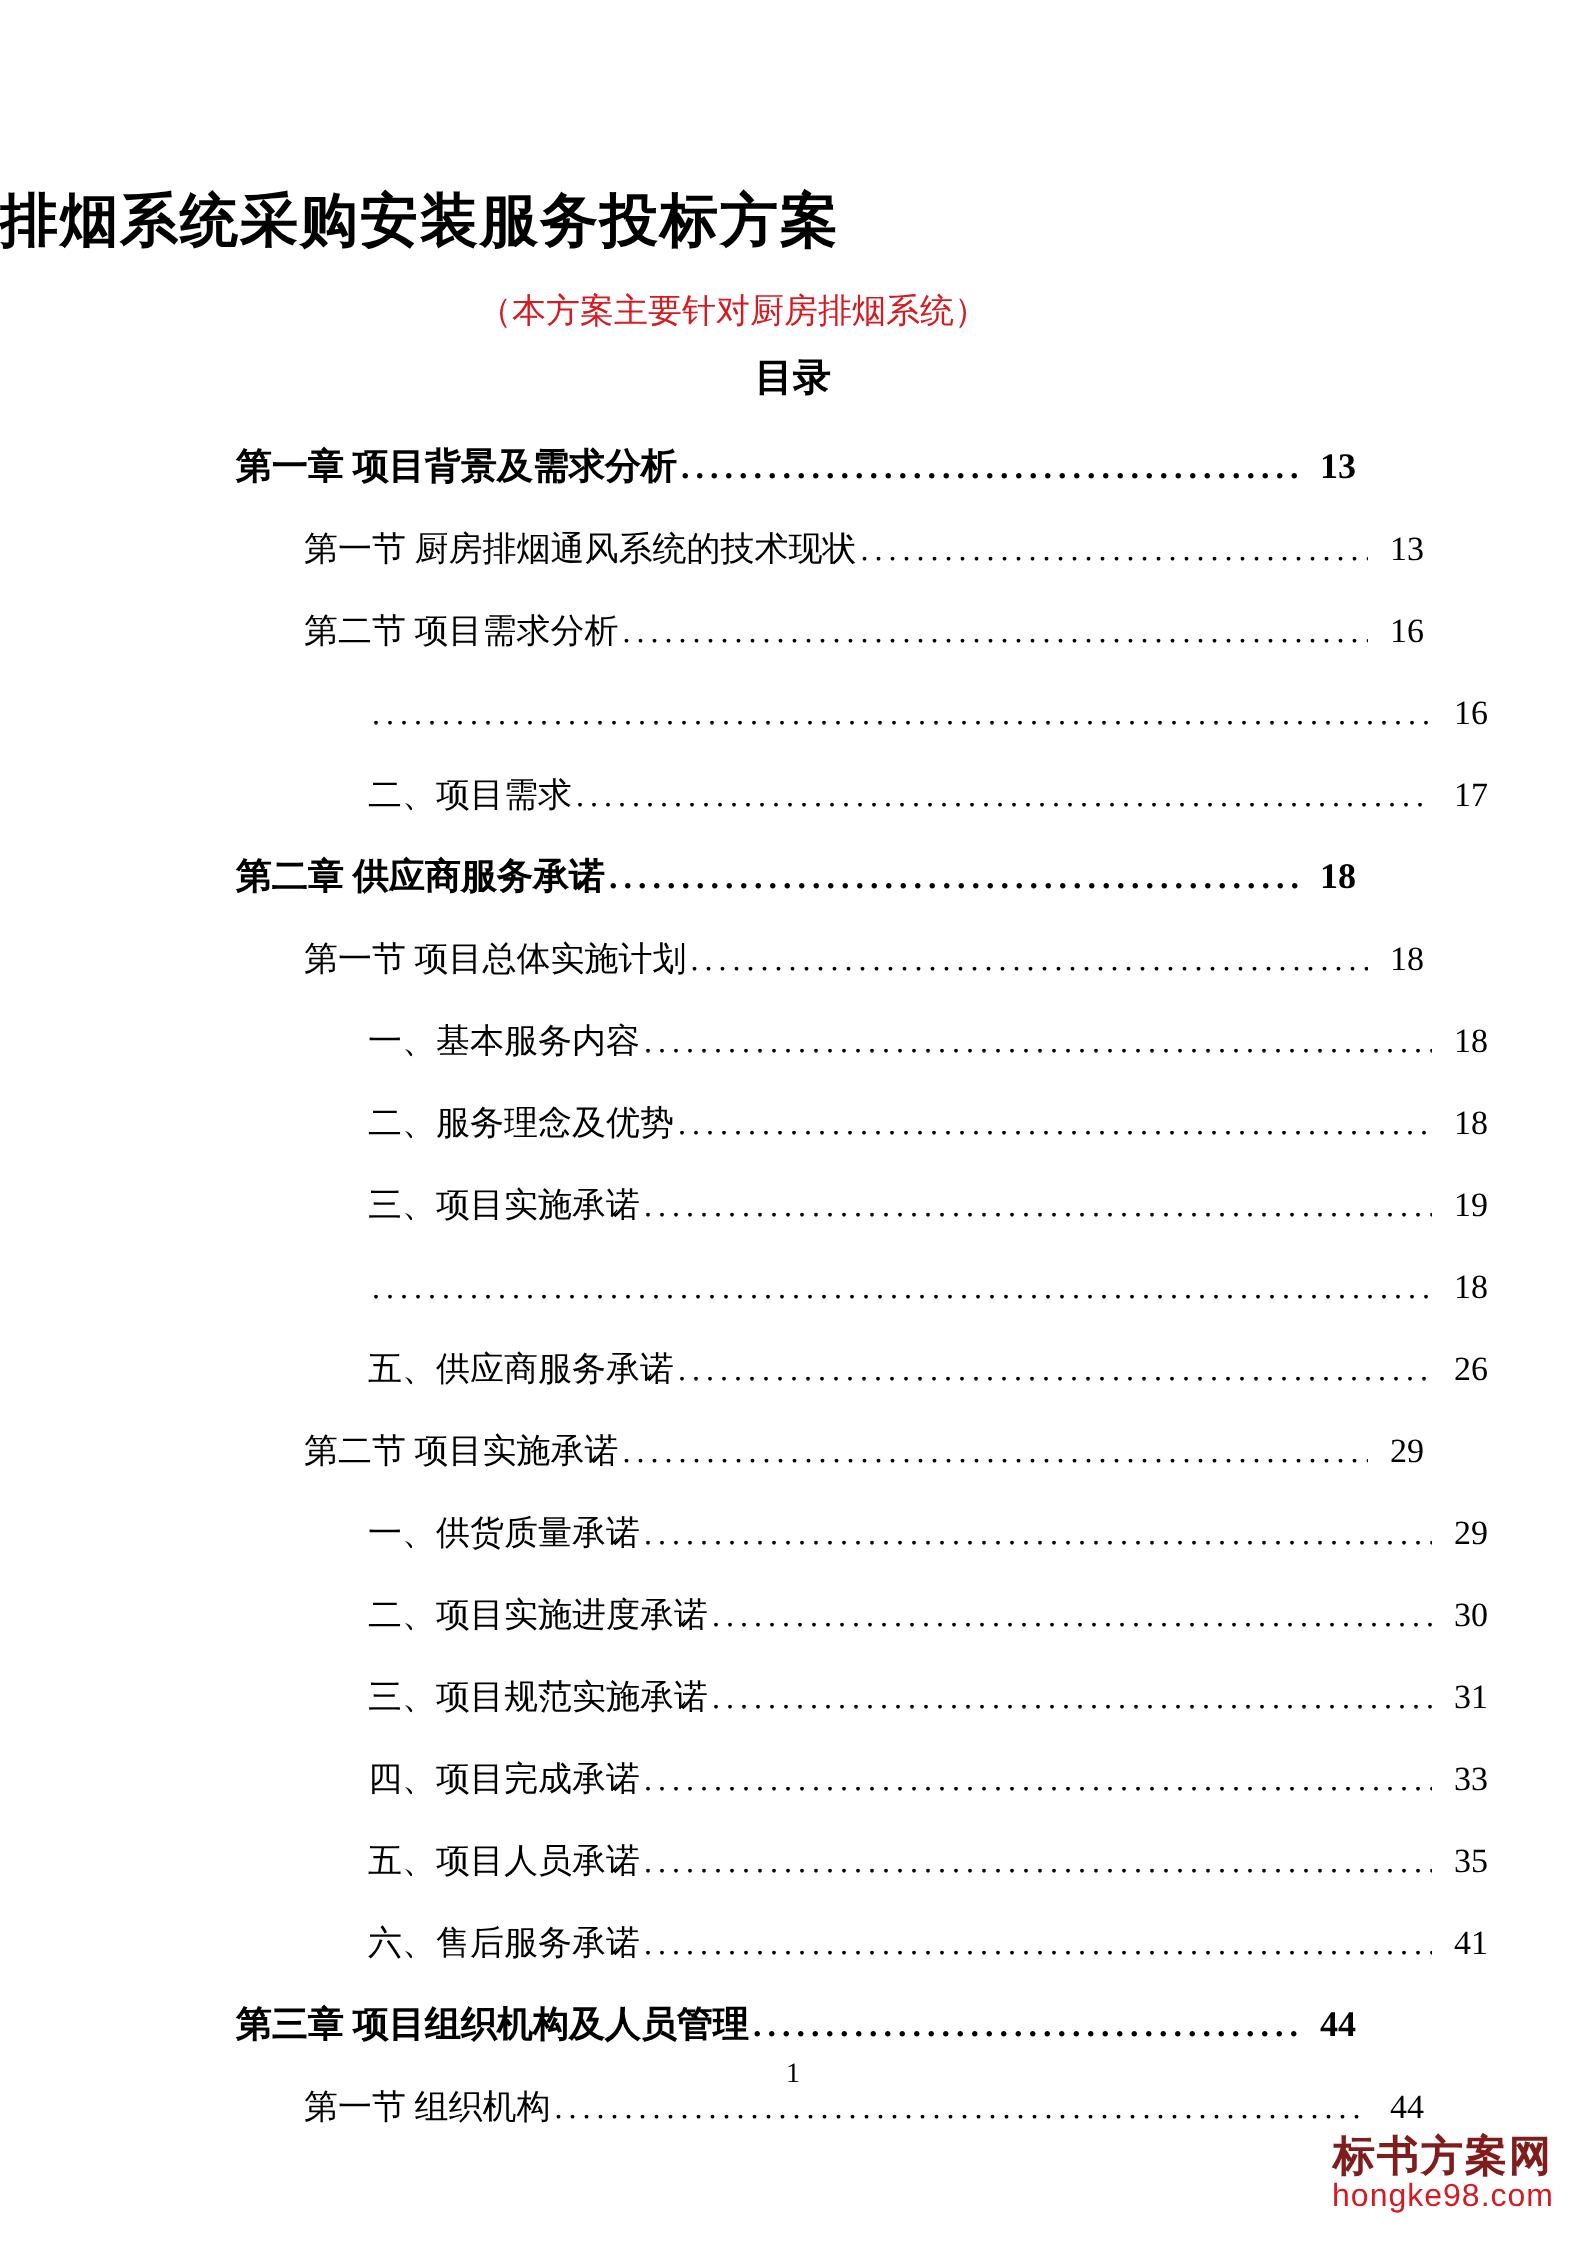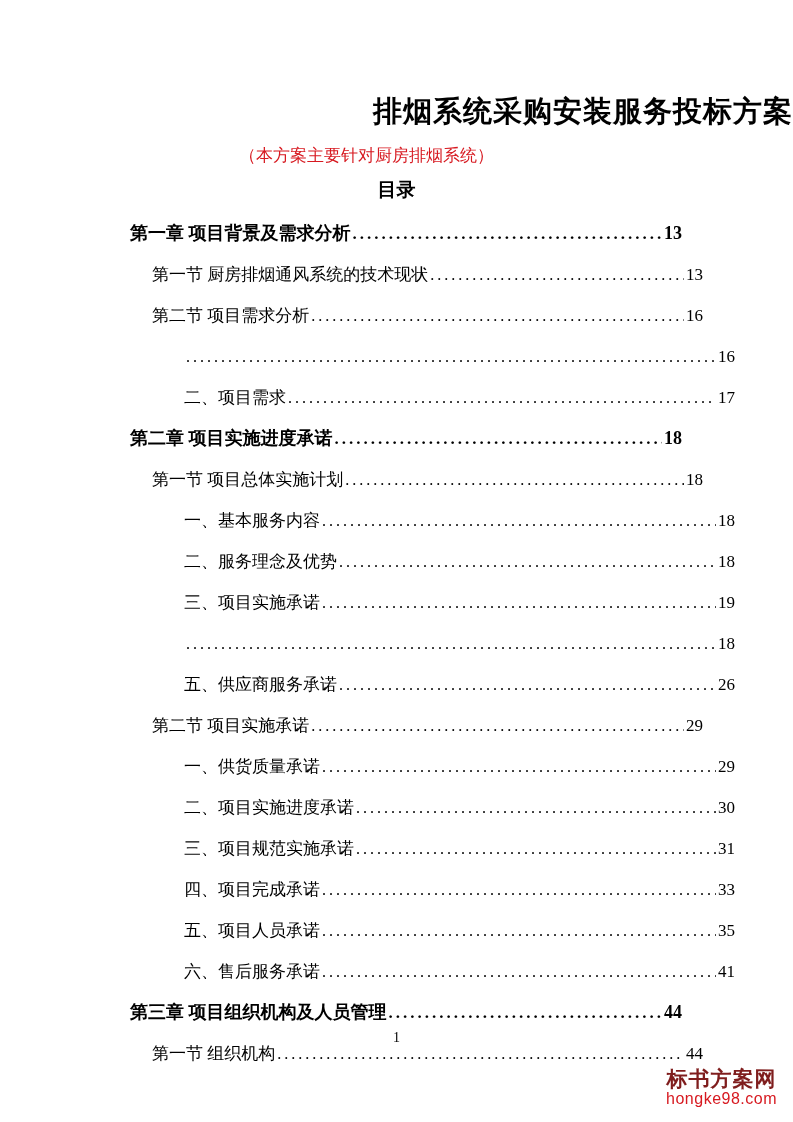--- a/index.html
+++ b/index.html
@@ -19,21 +19,21 @@
     position: absolute;
     left: 0; top: 0;
     width: 793px;
     height: 1122px;
   }
   .doc-title {
     position: absolute;
     left: 0;
     top: 92px;
     width: 793px;
-    text-align: right;
+    text-align: left;
     font-size: 29px;
     font-weight: bold;
     letter-spacing: 1px;
     line-height: 38px;
   }
   .doc-subtitle {
     position: absolute;
     left: 0;
     top: 143px;
     width: 733px;
@@ -70,32 +70,31 @@
   .toc-dots {
     flex: 1 1 auto;
     overflow: hidden;
     white-space: nowrap;
     margin: 0 2px;
     letter-spacing: 2.5px;
     color: #000;
   }
   .toc-page {
     flex: 0 0 auto;
-    text-align: left;
+    text-align: right;
     min-width: 26px;
   }
 
   
   .lvl1 {
     font-size: 18px;
     font-weight: bold;
     height: 41px;
     line-height: 41px;
     padding-left: 0px;
-    margin-left: 12px;
   }
   .lvl1 .toc-dots { font-size: 17px; letter-spacing: 3px; }
   .lvl1 .toc-page { font-size: 18px; }
 
   
   .lvl2 {
     font-size: 17px;
     height: 41px;
     line-height: 41px;
     padding-left: 34px;
@@ -171,21 +170,21 @@
       <div class="toc-row lvl3">
         <span class="toc-dots">........................................................................................................................</span>
         <span class="toc-page">16</span>
       </div>
       <div class="toc-row lvl3">
         <span class="toc-label">二、项目需求</span>
         <span class="toc-dots">........................................................................................................................</span>
         <span class="toc-page">17</span>
       </div>
       <div class="toc-row lvl1">
-        <span class="toc-label">第二章  项目实施进度承诺</span>
+        <span class="toc-label">第二章  供应商服务承诺</span>
         <span class="toc-dots">........................................................................................................................</span>
         <span class="toc-page">18</span>
       </div>
       <div class="toc-row lvl2">
         <span class="toc-label">第一节  项目总体实施计划</span>
         <span class="toc-dots">........................................................................................................................</span>
         <span class="toc-page">18</span>
       </div>
       <div class="toc-row lvl3">
         <span class="toc-label">一、基本服务内容</span>

